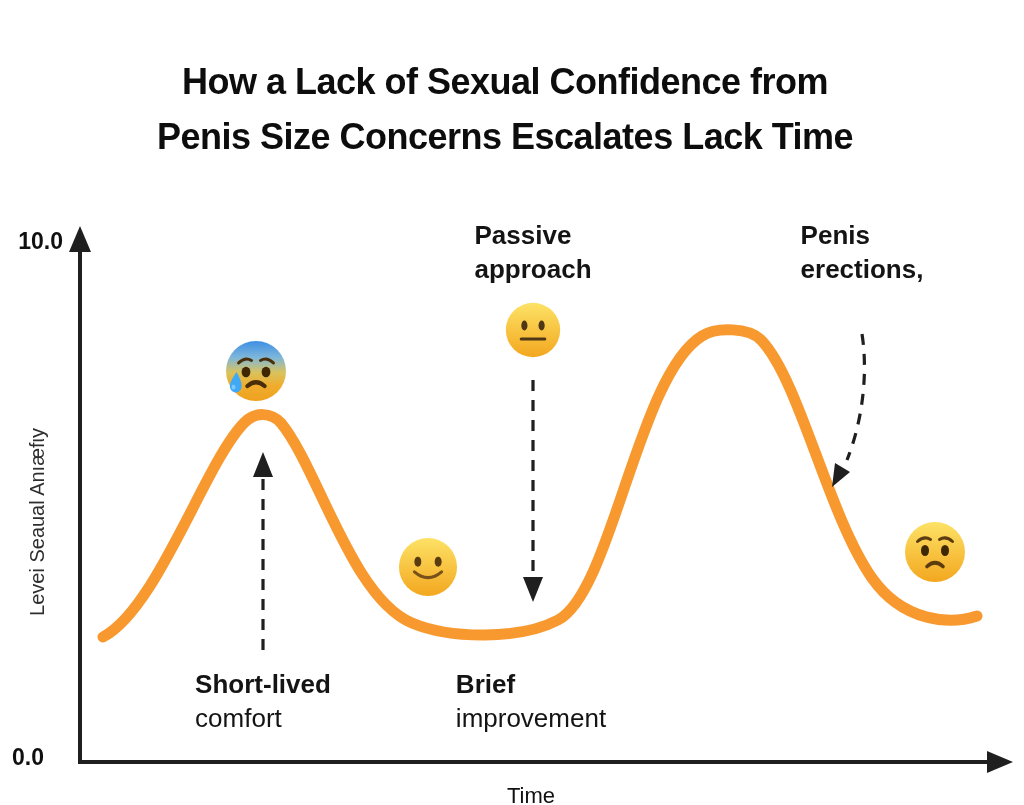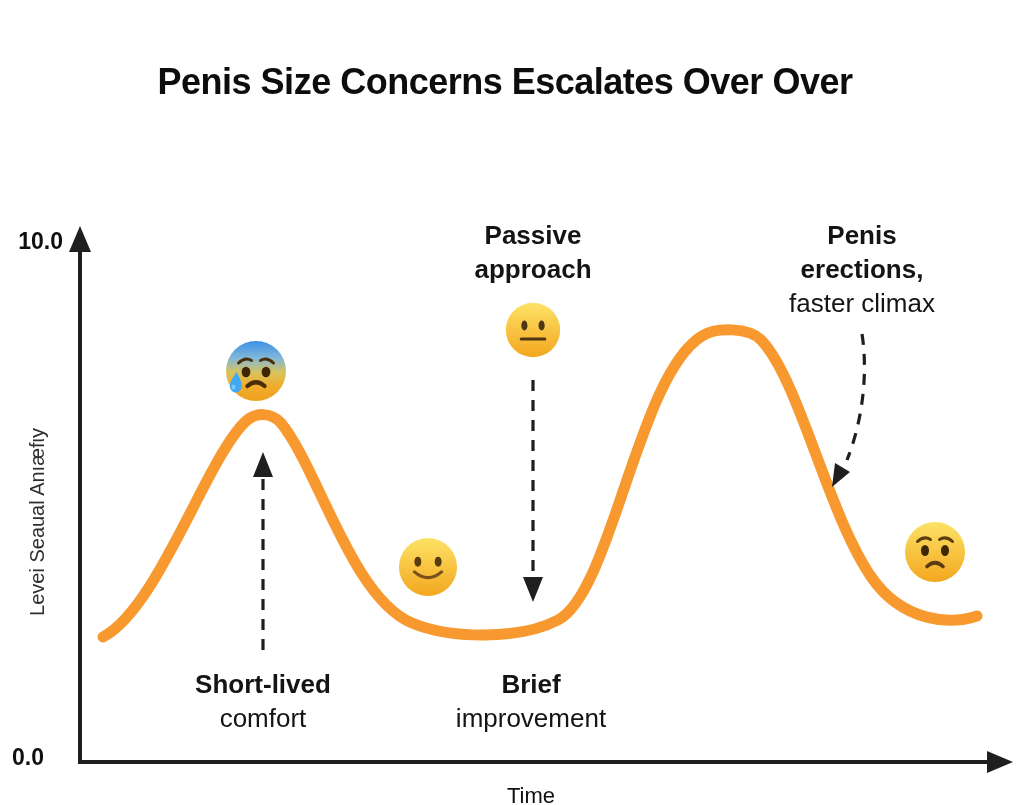--- a/index.html
+++ b/index.html
@@ -1,21 +1,21 @@
 <!DOCTYPE html>
 <html><head>
 <meta charset="utf-8">
 <style>
   html,body{margin:0;padding:0;background:#fff;}
   .canvas{
     position:relative;width:1024px;height:805px;background:#ffffff;
     overflow:hidden;font-family:"Liberation Sans","DejaVu Sans",sans-serif;color:#141414;
   }
   .abs{position:absolute;}
-  .ctr{transform:translateX(-50%);text-align:center;}
+  .ctr{transform:translateX(-50%);text-align:left;}
   .title{
     left:55px;top:54px;width:900px;text-align:center;
     font-size:36px;font-weight:800;line-height:55px;letter-spacing:-0.5px;color:#0d0d0d;
   }
   .ann{font-size:26px;line-height:34px;white-space:nowrap;}
   .ann .b{font-weight:700;}
   .ann-sm{font-size:23px;line-height:33px;white-space:nowrap;}
   .tick{font-size:23px;font-weight:700;color:#101010;white-space:nowrap;}
   .ylab{
     left:37px;top:522px;font-size:20px;color:#2e2e2e;white-space:nowrap;
@@ -24,21 +24,22 @@
   .xlab{left:531px;top:783px;font-size:22px;color:#101010;}
   svg{display:block;}
   .layer{left:0;top:0;pointer-events:none;}
 </style>
 </head>
 <body>
 
 <div class="canvas">
 
   <div class="abs title">
-    <div>Penis Size Concerns Escalates Over Over</div>
+    <div>How a Lack of Sexual Confidence from</div>
+    <div>Penis Size Concerns Escalates Lack Time</div>
   </div>
 
   <svg class="abs layer" width="1024" height="805" viewBox="0 0 1024 805">
 
     <line x1="80" y1="762" x2="80" y2="246" stroke="#1f1f1f" stroke-width="4"></line>
     <polygon points="80,226 69,252 91,252" fill="#1f1f1f"></polygon>
 
     <line x1="78" y1="762" x2="990" y2="762" stroke="#1f1f1f" stroke-width="4"></line>
     <polygon points="1013,762 987,751 987,773" fill="#1f1f1f"></polygon>
 
@@ -130,21 +131,20 @@
 
 
   <div class="abs ctr ann" style="left:533px;top:218px">
     <div class="b">Passive</div>
     <div class="b">approach</div>
   </div>
 
   <div class="abs ctr ann" style="left:862px;top:218px">
     <div class="b">Penis</div>
     <div class="b">erections,</div>
-    <div>faster climax</div>
   </div>
 
   <div class="abs ctr ann" style="left:263px;top:667px">
     <div class="b">Short-lived</div>
     <div>comfort</div>
   </div>
 
   <div class="abs ctr ann" style="left:531px;top:667px">
     <div class="b">Brief</div>
     <div>improvement</div>

